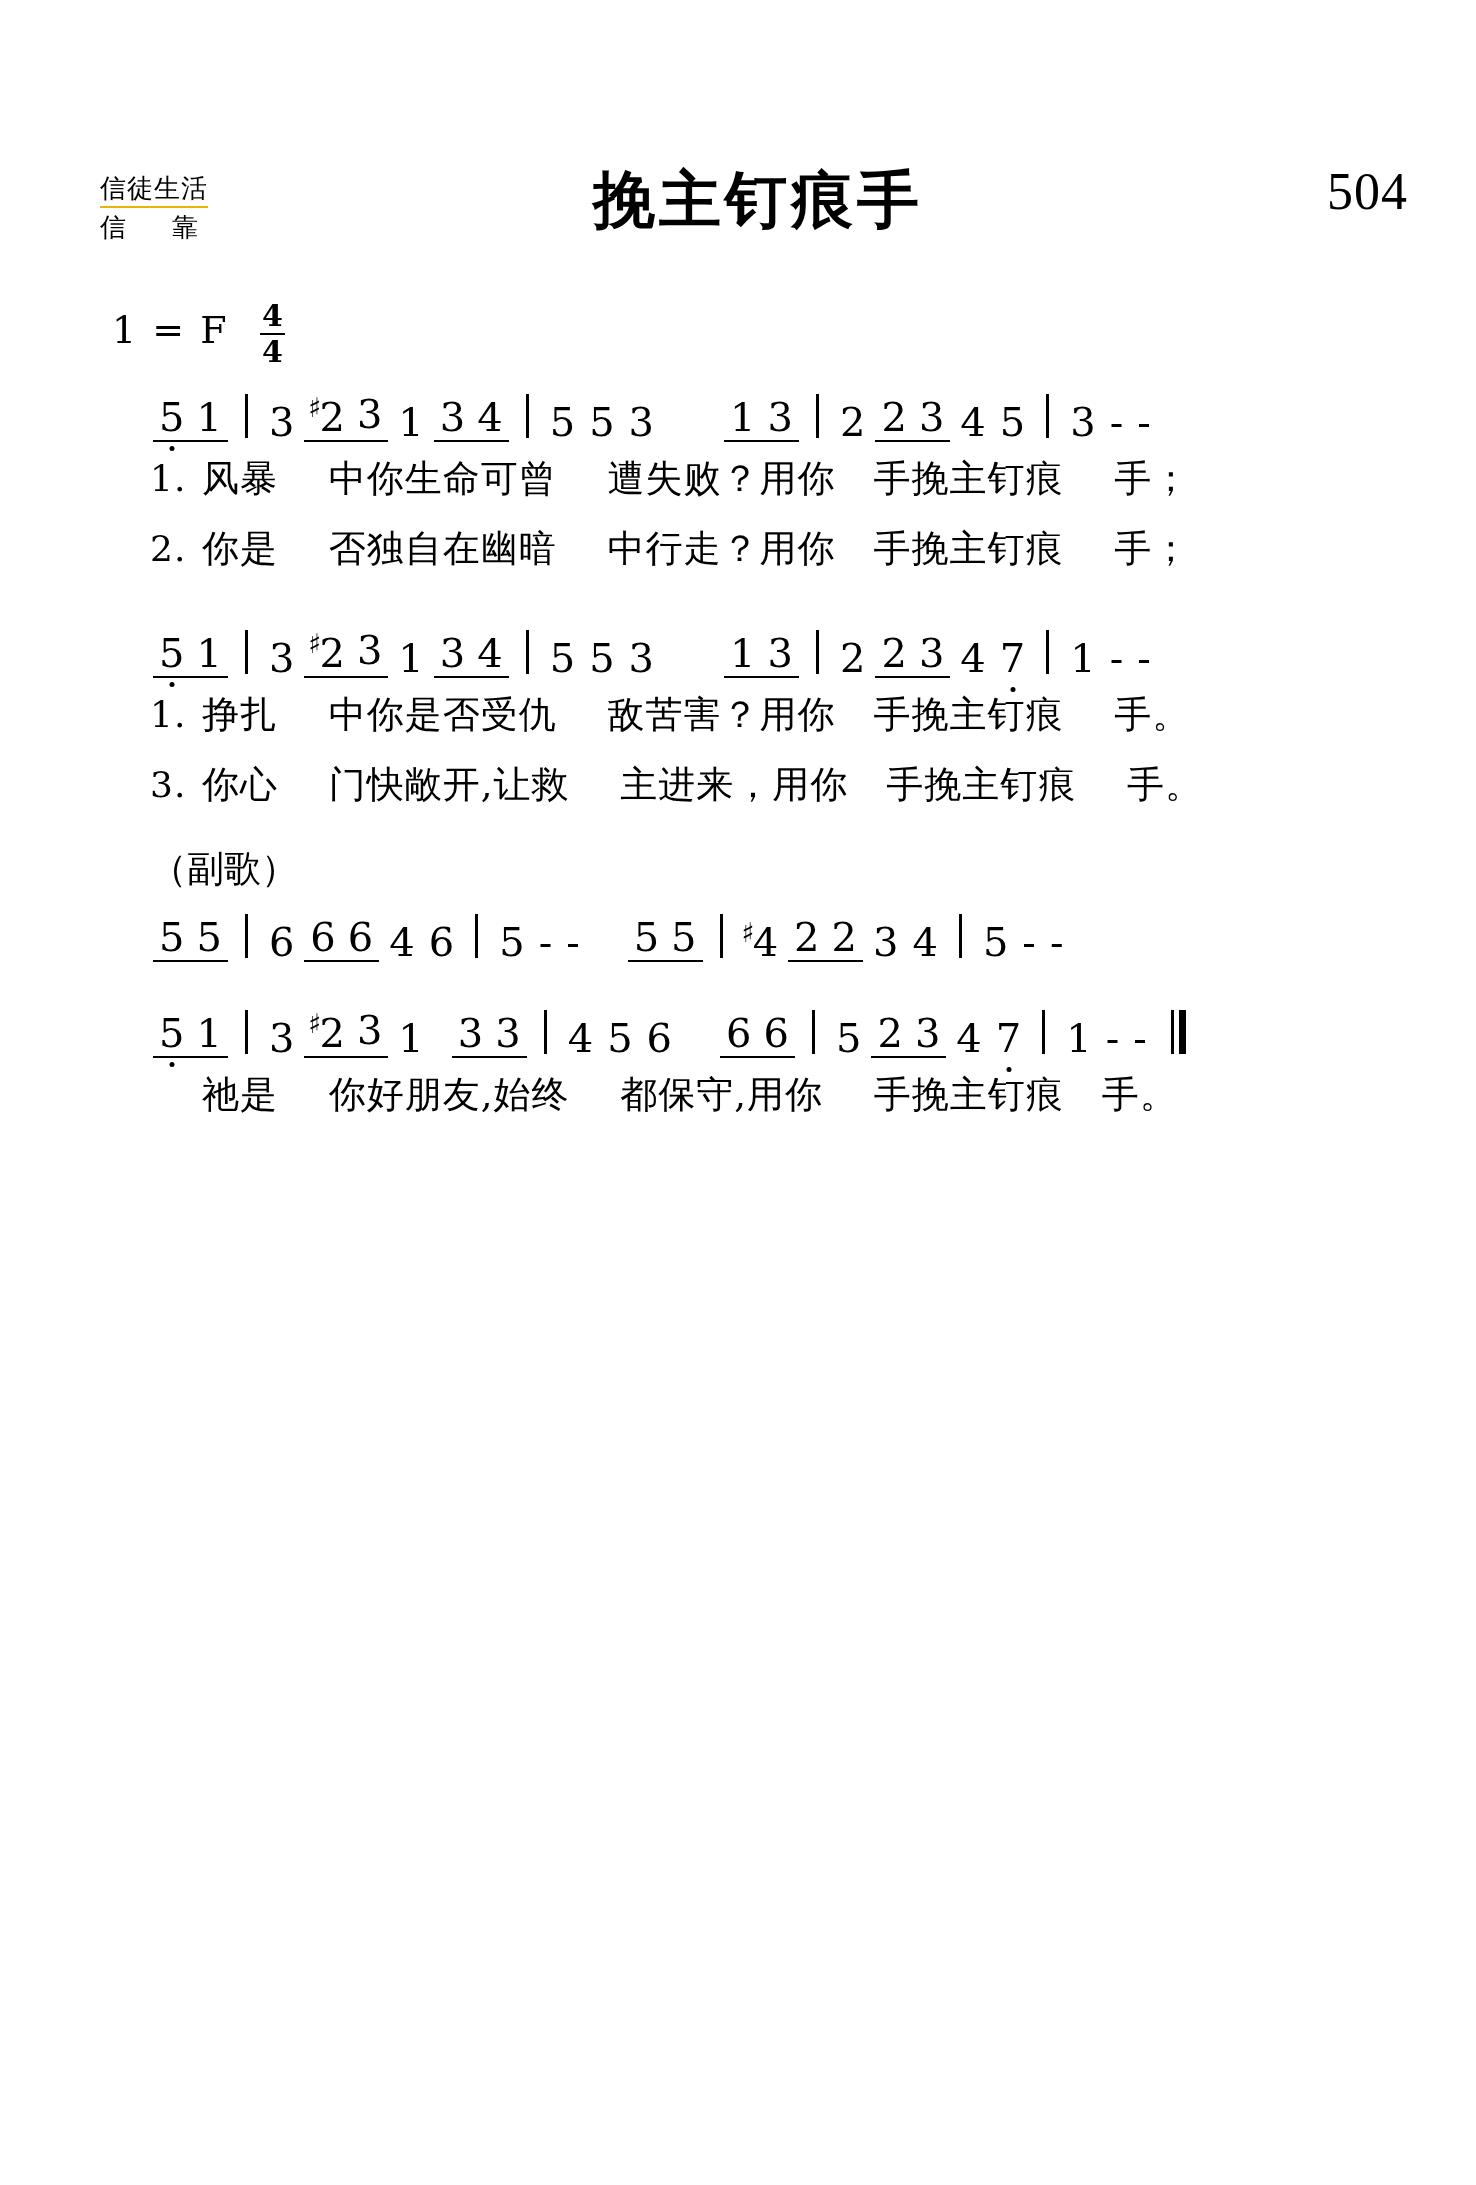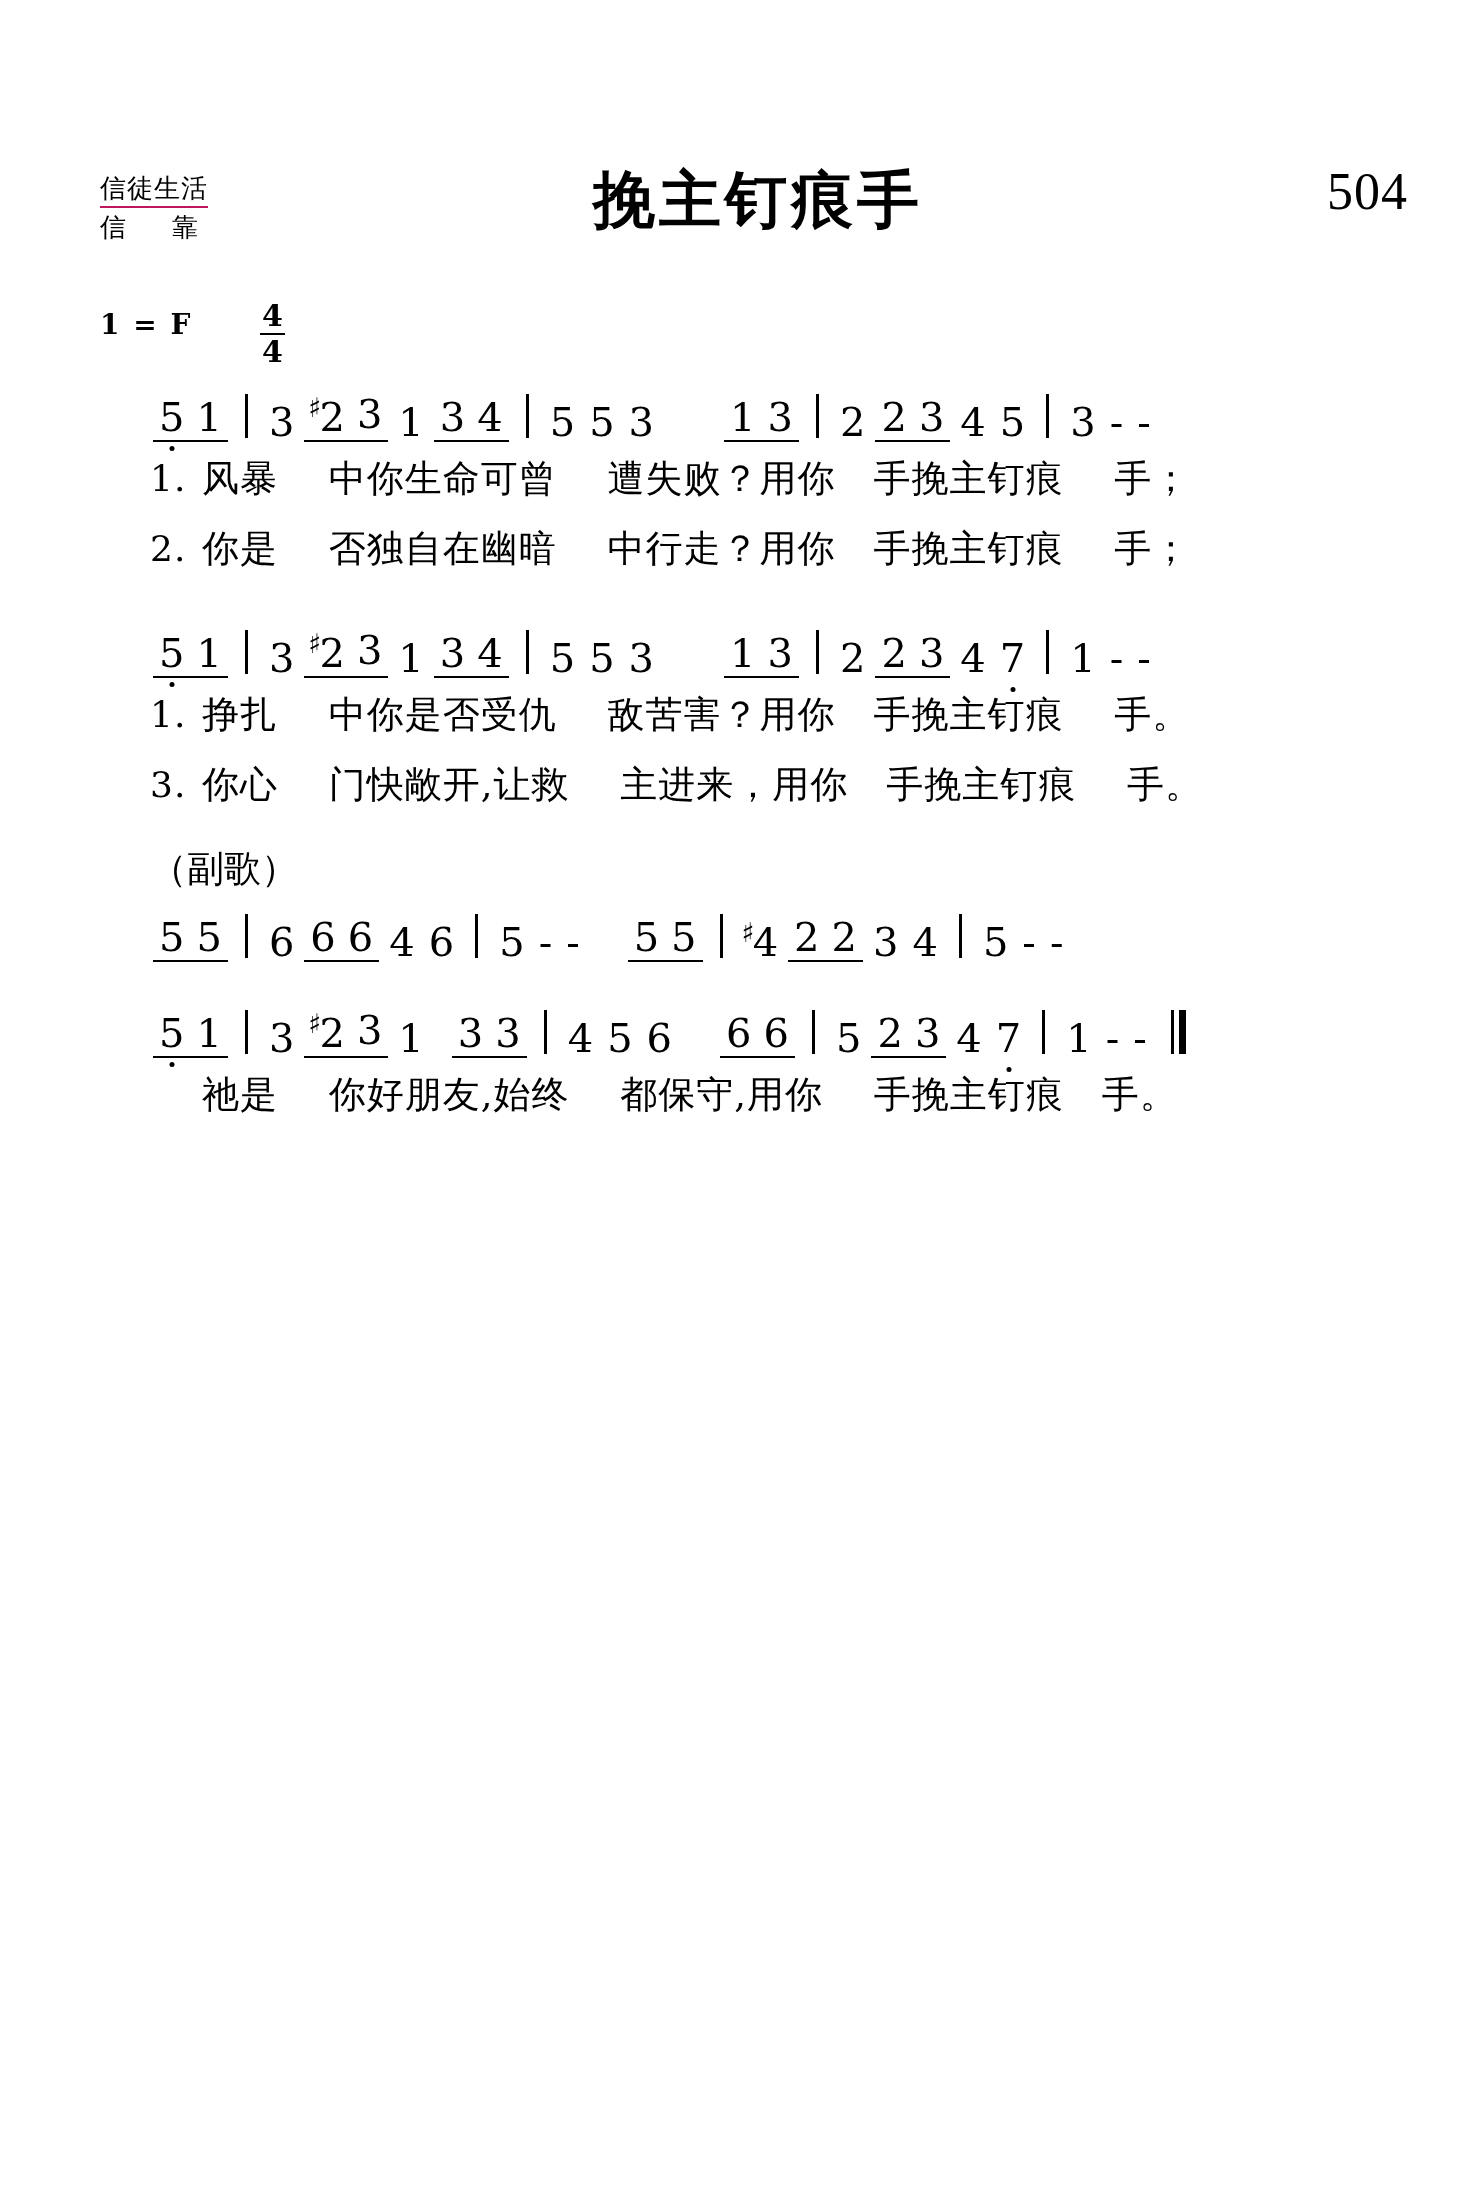--- a/index.html
+++ b/index.html
@@ -32,21 +32,21 @@
   .category {
     position: absolute;
     left: 100px;
     top: 22px;
     line-height: 1.25;
     font-family: "DejaVu Serif", "Liberation Serif", serif;
     font-size: 26px;
     letter-spacing: 1px;
   }
   .category .line1 {
-    border-bottom: 2px solid #be185d;
+    border-bottom: 2px solid #eab308;
     display: inline-block;
     padding-bottom: 1px;
   }
   .category .line2 {
     display: block;
     margin-top: 3px;
   }
   .category .line2 .c1 { letter-spacing: 46px; }
 
   .title {
@@ -73,25 +73,25 @@
 
   
   .keyline {
     position: relative;
     height: 80px;
     margin-left: 100px;
     margin-top: 20px;
   }
   .keysig {
     position: absolute;
-    left: 0;
+    left: 12px;
     top: 8px;
     font-family: "DejaVu Serif", "Liberation Serif", serif;
-    font-size: 28px;
-    font-weight: bold;
+    font-size: 38px;
+    font-weight: normal;
     letter-spacing: 2px;
   }
   .timesig {
     position: absolute;
     left: 160px;
     top: 0px;
     font-family: "DejaVu Serif", "Liberation Serif", serif;
     font-size: 30px;
     font-weight: bold;
     text-align: center;

